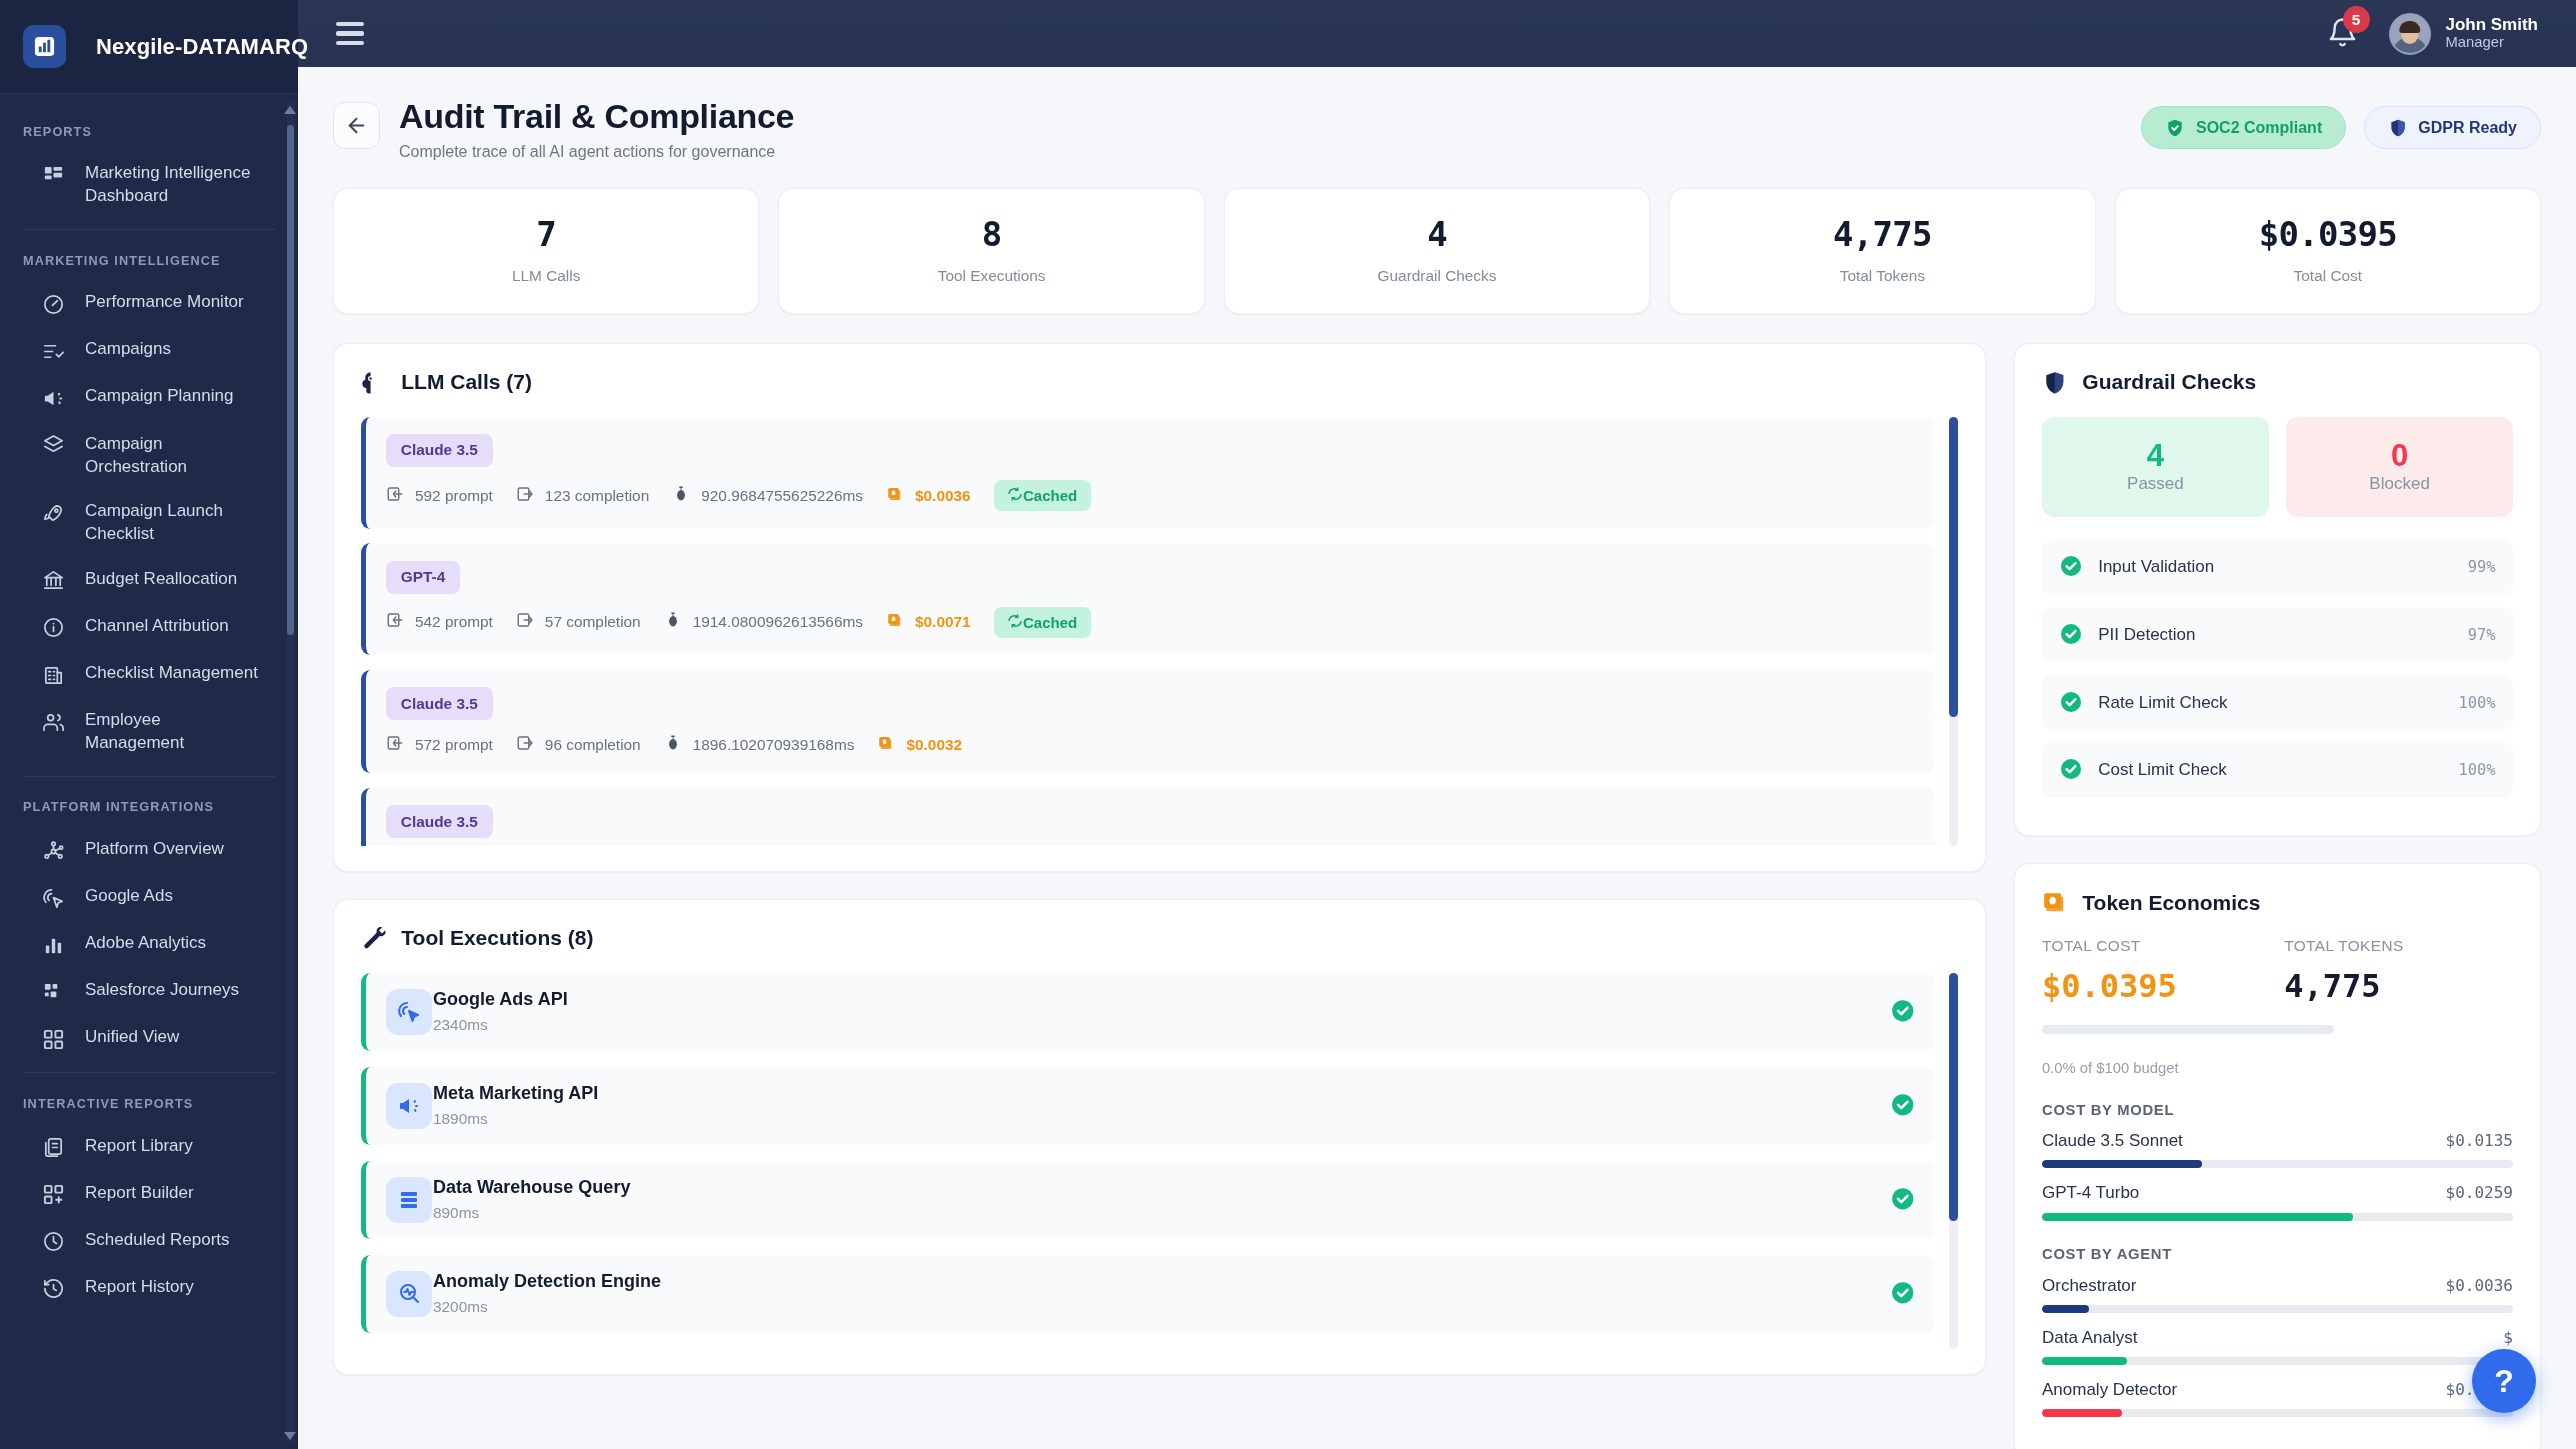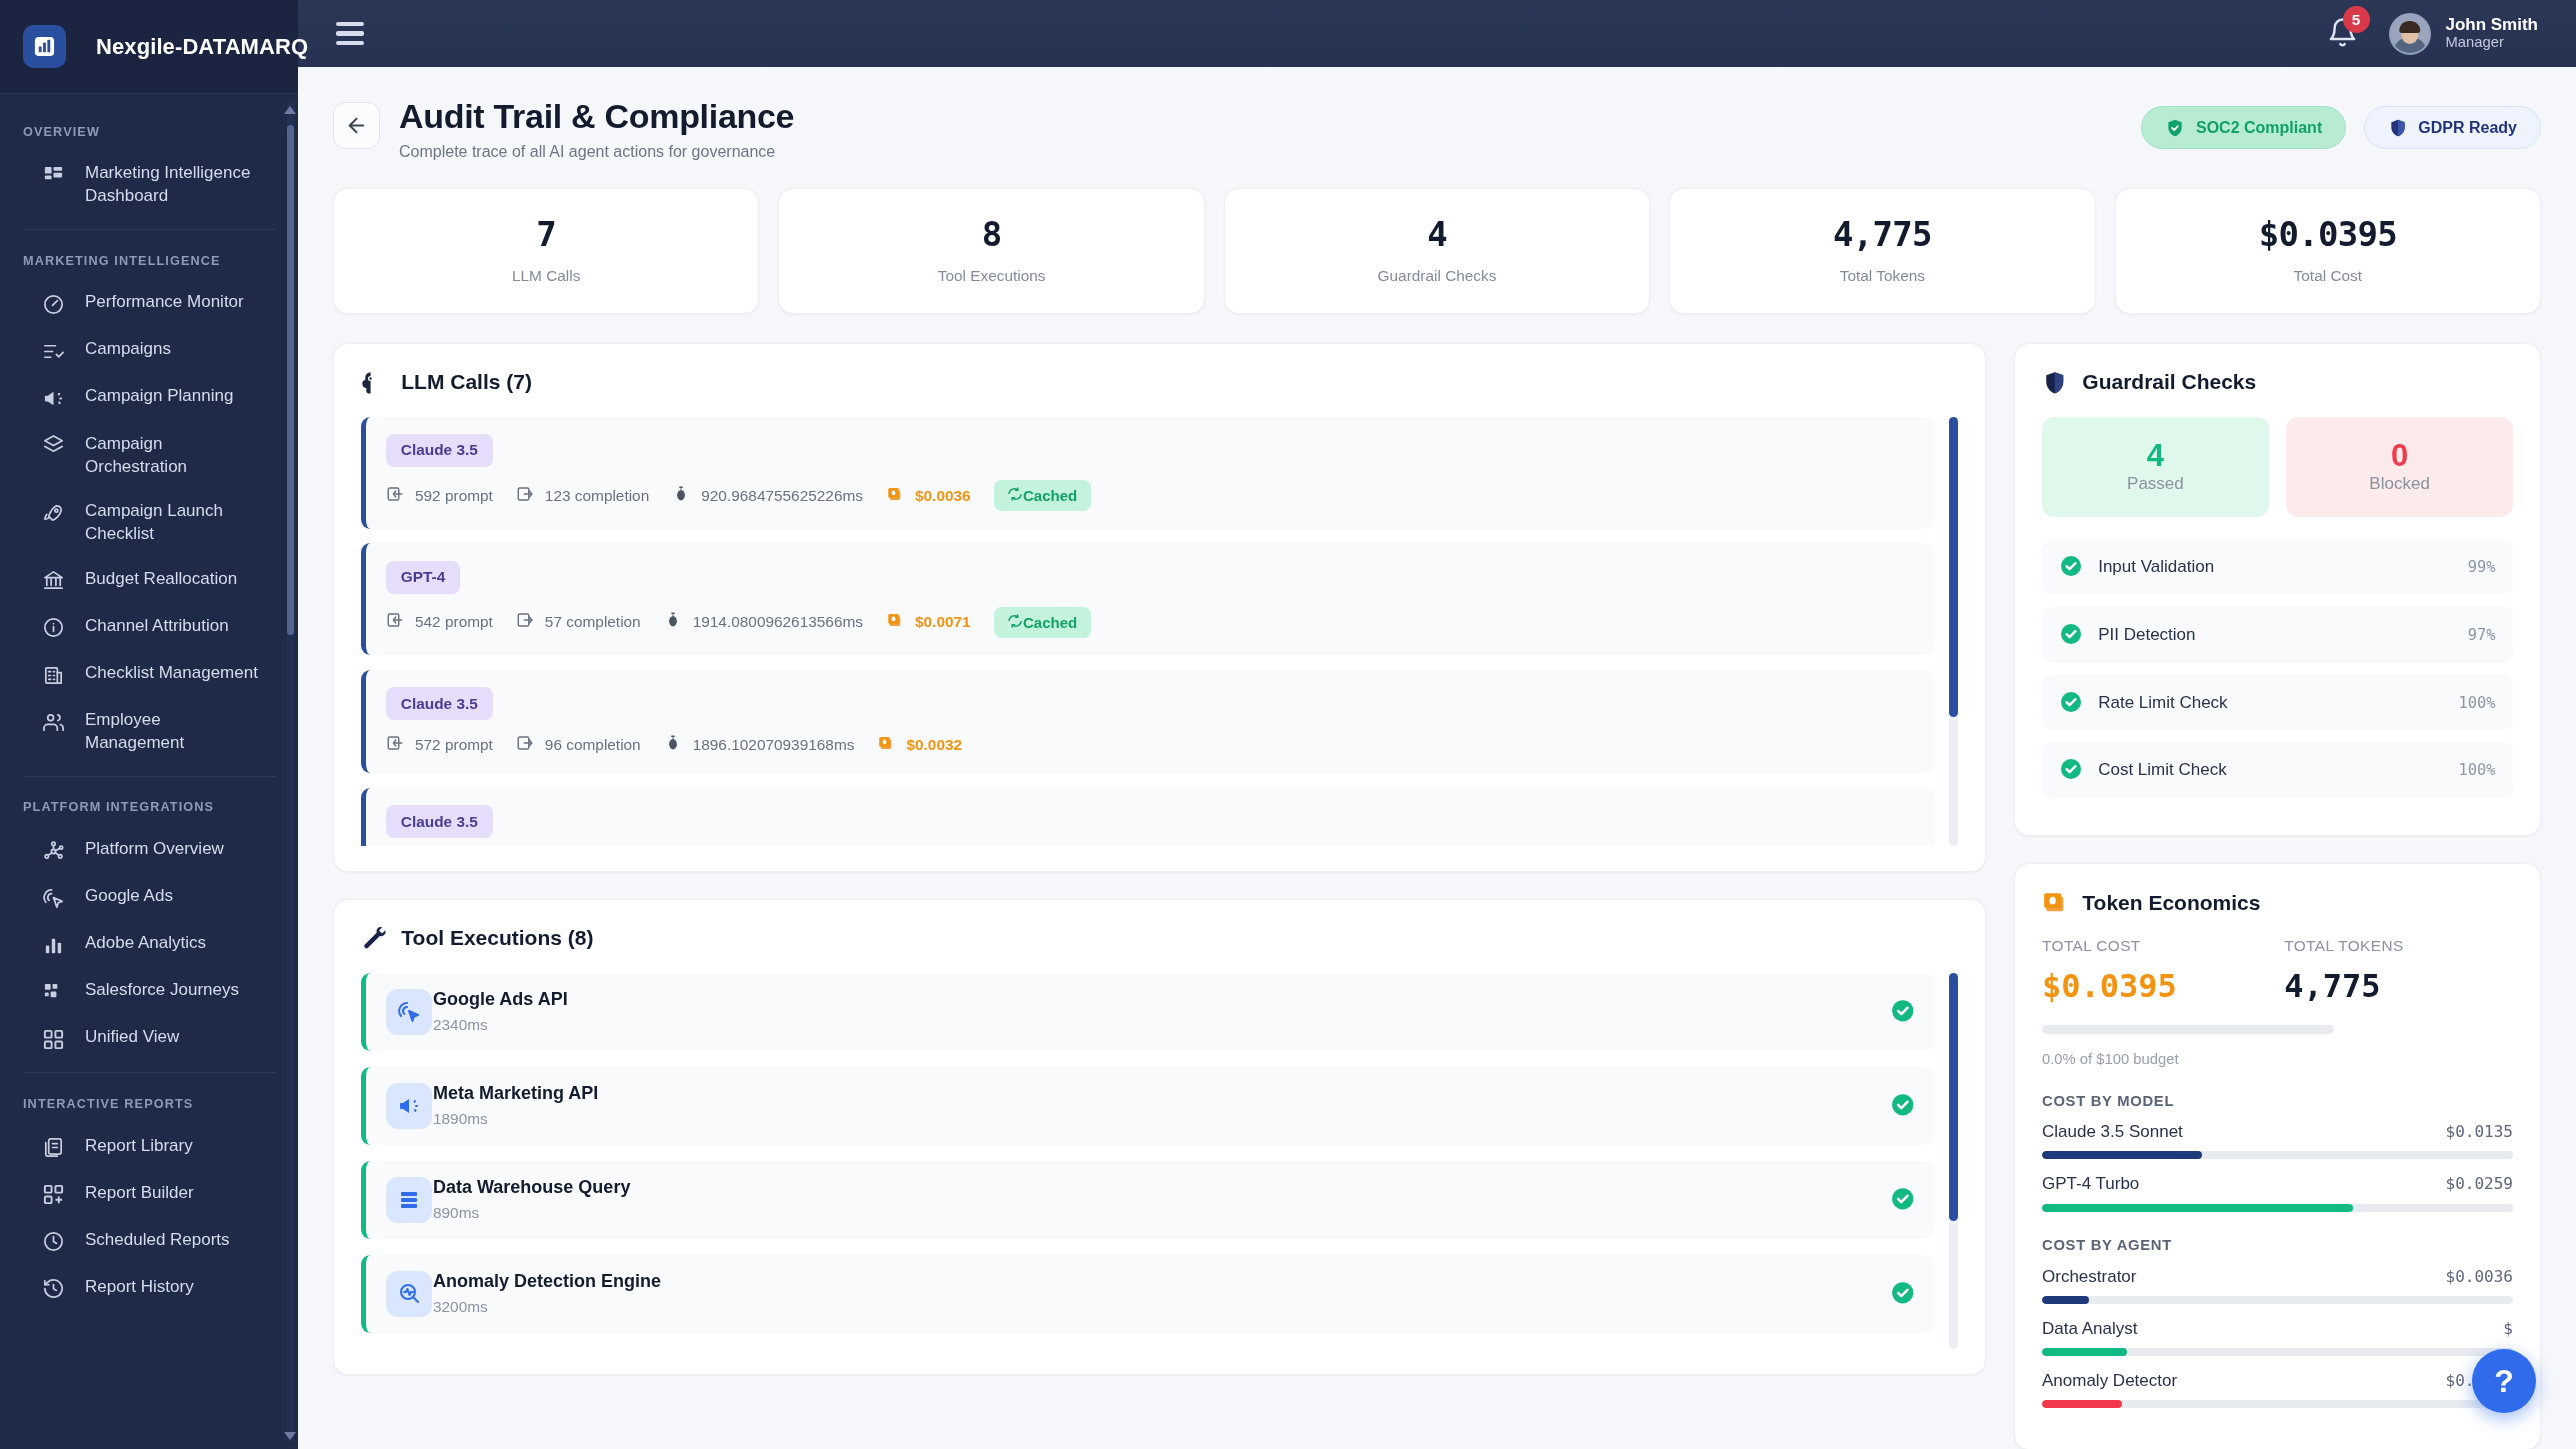--- a/index.html
+++ b/index.html
@@ -112,21 +112,21 @@
   .gr-name{font-size:17px;color:#28324a}
   .gr-pct{margin-left:auto;font-size:15.4px;color:#8e96a6;font-family:"DejaVu Sans Mono",monospace}
 
   
   .te-grid{display:flex;gap:13.4px;margin-bottom:6.7px}
   .te-col{flex:1}
   .te-cap{font-size:15.4px;color:#8a92a2;letter-spacing:0.4px;margin-bottom:14.8px}
   .te-cost{font-family:"DejaVu Sans Mono",monospace;font-size:32px;font-weight:bold;color:#f29311;line-height:1}
   .te-tokens{font-family:"DejaVu Sans Mono",monospace;font-size:32px;font-weight:bold;color:#131c2f;line-height:1}
   .te-bar{height:9.4px;background:#e7eaef;border-radius:5.4px;margin-top:23px;width:62%}
-  .te-budget{font-size:14.8px;color:#979eac;margin-top:17px}
+  .te-budget{font-size:14.8px;color:#979eac;margin-top:26px}
   .te-sec{font-size:14.8px;font-weight:bold;color:#5a6275;letter-spacing:0.7px;margin:25.5px 0 13.4px 0}
   .cb-row{margin-bottom:14.8px}
   .cb-top{display:flex;align-items:baseline}
   .cb-name{font-size:17px;color:#28324a}
   .cb-val{margin-left:auto;font-size:16px;color:#5d6678;font-family:"DejaVu Sans Mono",monospace}
   .cb-track{height:8px;background:#e7eaef;border-radius:5.4px;margin-top:9.4px;overflow:hidden}
   .cb-fill{height:8px;border-radius:5.4px}
 
   .help-fab{position:absolute;right:40px;bottom:36px;width:64px;height:64px;border-radius:50%;background:#2f6bea;box-shadow:0 5.4px 17.4px rgba(47,107,234,.45);display:flex;align-items:center;justify-content:center;color:#fff;font-size:32px;font-weight:bold;cursor:pointer;z-index:30}
 </style>
@@ -142,21 +142,21 @@
             <rect x="2" y="2" width="20" height="20" rx="4" fill="#fff"></rect>
             <rect x="6" y="12" width="3" height="6" fill="#2a4f9e"></rect>
             <rect x="10.5" y="8" width="3" height="10" fill="#2a4f9e"></rect>
             <rect x="15" y="5" width="3" height="13" fill="#2a4f9e"></rect>
           </svg>
       </div>
       <div class="brand-name">Nexgile-DATAMARQ</div>
     </div>
 
     <nav class="nav" id="nav">
-        <div class="nav-section-title">OVERVIEW</div>
+        <div class="nav-section-title">REPORTS</div>
         <div class="nav-item">
           <span class="nav-ic">
             <svg viewBox="0 0 24 24" fill="#d6dced">
               <rect x="3" y="3" width="7" height="7" rx="1"></rect>
               <rect x="12" y="3" width="9" height="4" rx="1"></rect>
               <rect x="12" y="9" width="9" height="5" rx="1"></rect>
               <rect x="3" y="12" width="7" height="4" rx="1"></rect>
             </svg>
           </span>
           <span class="lbl">Marketing Intelligence Dashboard</span>

